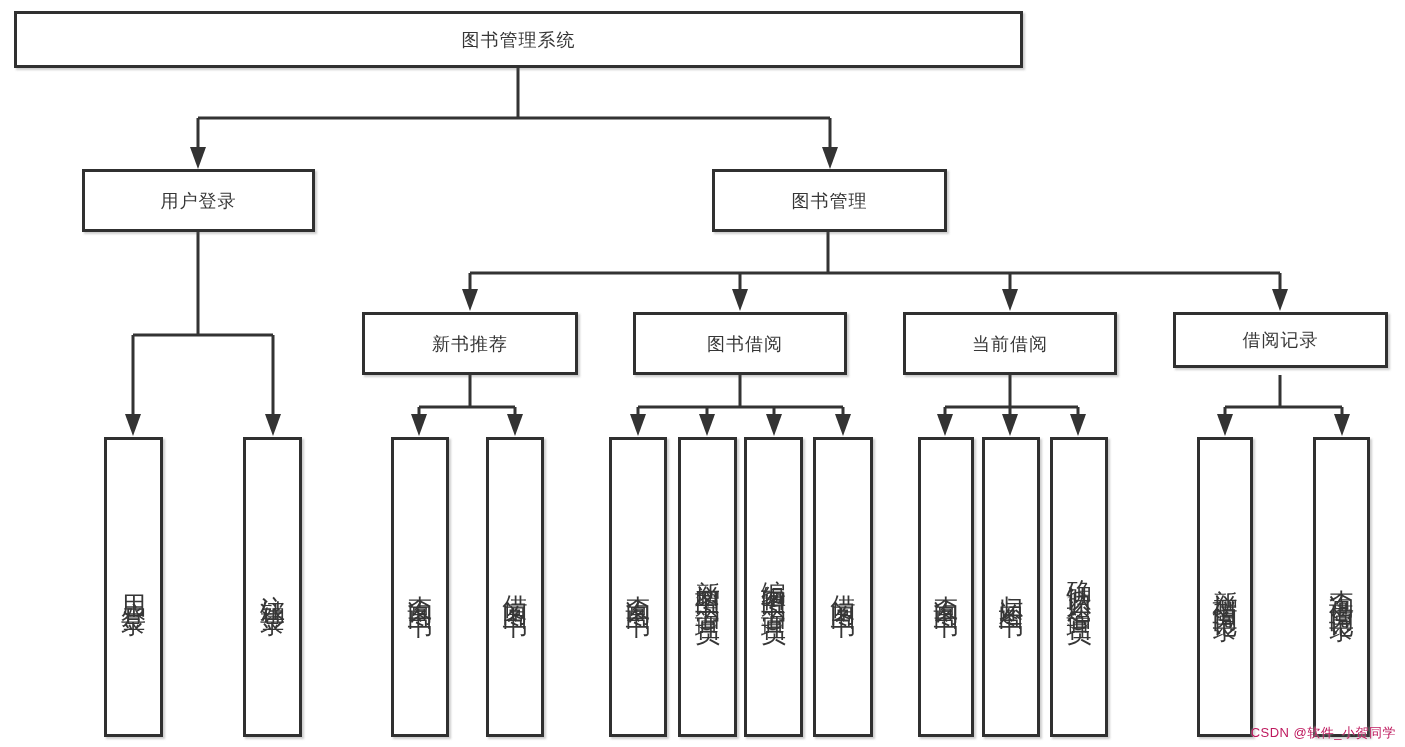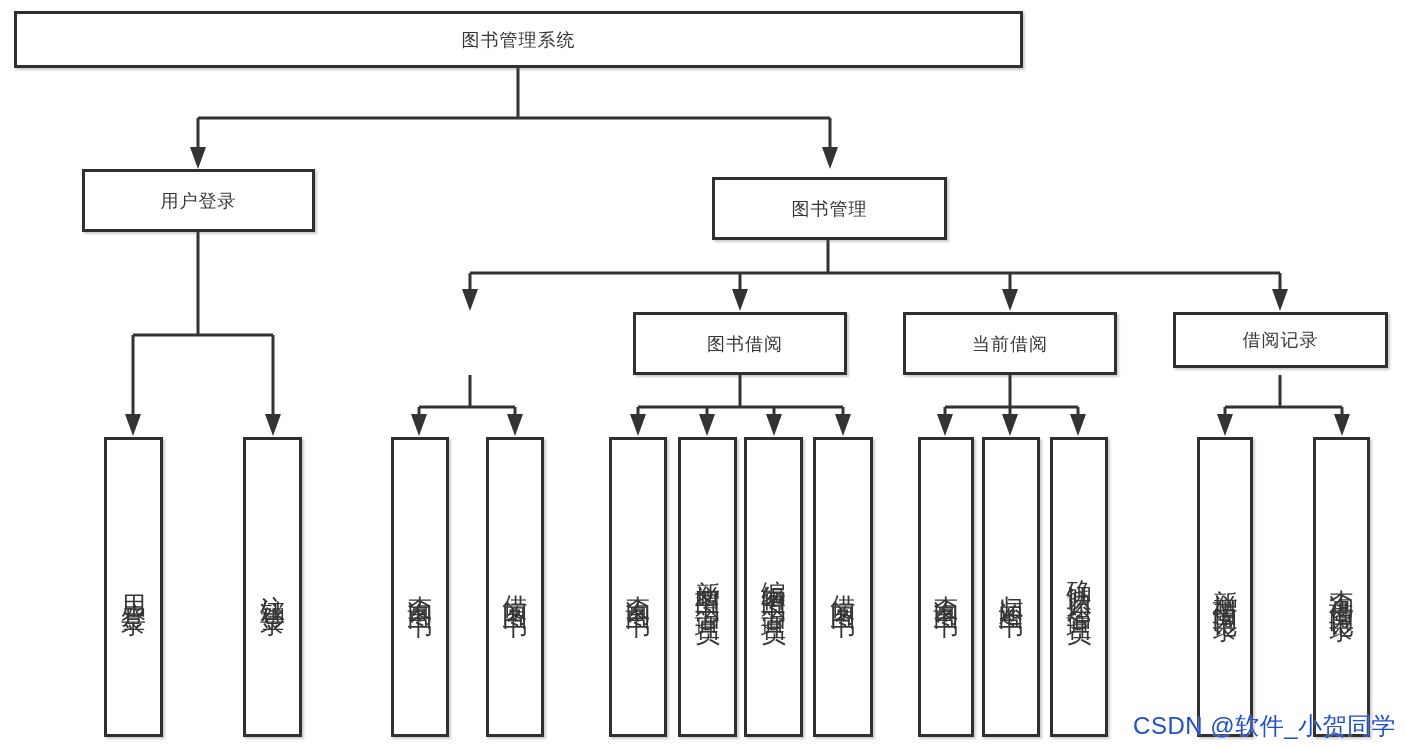--- a/index.html
+++ b/index.html
@@ -41,22 +41,22 @@
     writing-mode: vertical-rl;
     text-orientation: mixed;
     font-size: 25px;
     letter-spacing: 6px;
     line-height: 1;
   }
   .watermark {
     position: absolute;
     right: 9px;
     bottom: 5px;
-    font-size: 24px;
-    color: #1d4ed8;
+    font-size: 13px;
+    color: #be185d;
     letter-spacing: 0.5px;
     white-space: nowrap;
     text-shadow: 0 0 2px rgba(255,255,255,0.9);
   }
 </style>
 </head>
 <body>
 
 <div class="stage">
 
@@ -115,22 +115,23 @@
         <path d="M1225,407 L1225,416 M1342,407 L1342,416" fill="none"></path>
         <polygon points="1217,414 1233,414 1225,436" stroke="none"></polygon>
         <polygon points="1334,414 1350,414 1342,436" stroke="none"></polygon>
       </g>
     </g>
   </svg>
 
   <div class="node h" style="left:14px; top:11px; width:1009px; height:57px;">图书管理系统</div>
 
   <div class="node h" style="left:82px; top:169px; width:233px; height:63px;">用户登录</div>
-  <div class="node h" style="left:712px; top:169px; width:235px; height:63px;margin-top:8px;">图书管理</div>
+  <div class="node h" style="left:712px; top:169px; width:235px; height:63px;">图书管理</div>
 
+  <div class="node h" style="left:362px; top:312px; width:216px; height:63px;">新书推荐</div>
   <div class="node h" style="left:633px; top:312px; width:214px; height:63px;padding-left:10px;">图书借阅</div>
   <div class="node h" style="left:903px; top:312px; width:214px; height:63px;text-align:right;">当前借阅</div>
   <div class="node h" style="left:1173px; top:312px; width:215px; height:56px;">借阅记录</div>
 
   <div class="node leaf" style="left:104px; top:437px; width:59px; height:300px;">用户登录</div>
   <div class="node leaf" style="left:243px; top:437px; width:59px; height:300px;">注销登录</div>
 
   <div class="node leaf" style="left:391px; top:437px; width:58px; height:300px;">查询图书</div>
   <div class="node leaf" style="left:486px; top:437px; width:58px; height:300px;">借阅图书</div>
 

